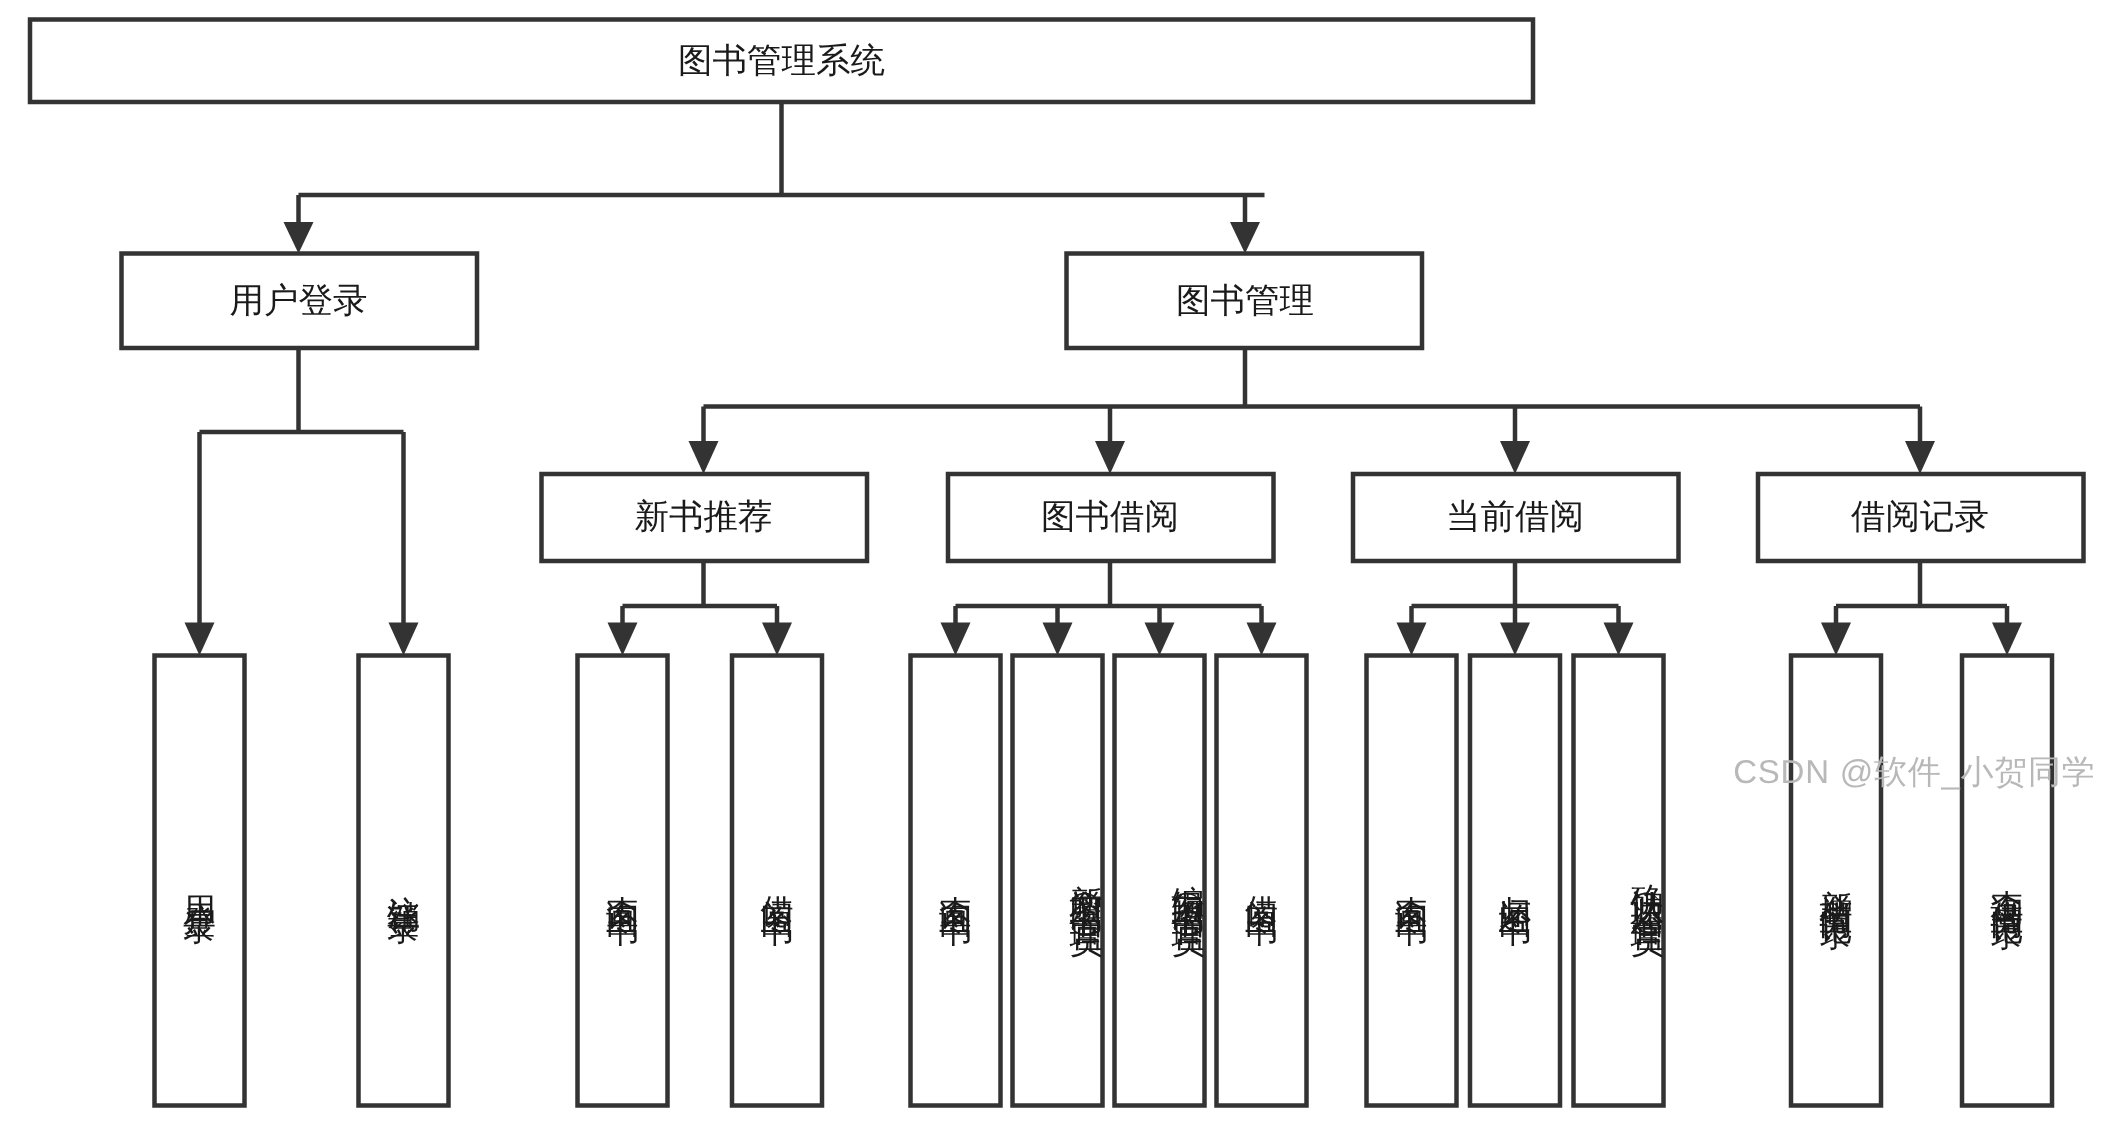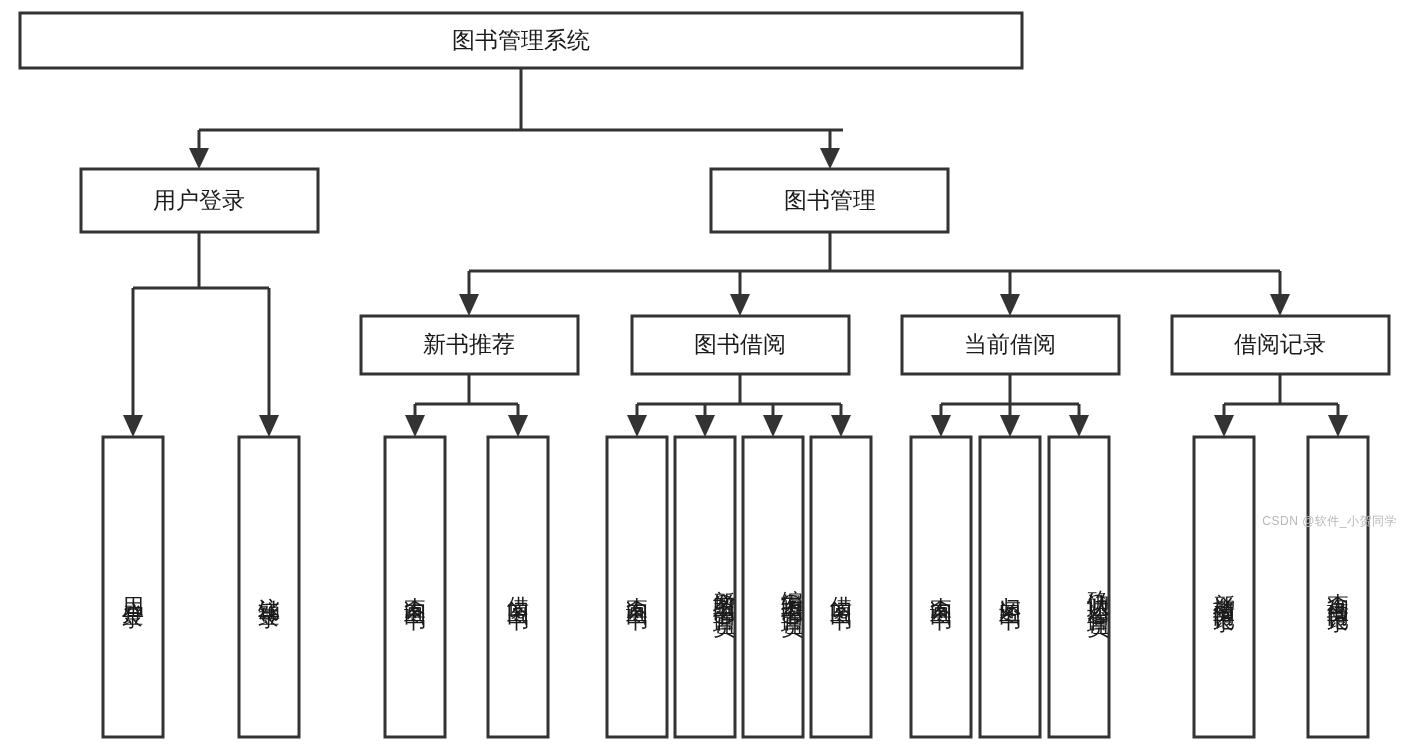--- a/index.html
+++ b/index.html
@@ -62,21 +62,21 @@
     align-items: center;
     justify-content: center;
     white-space: nowrap;
     pointer-events: none;
   }
   .watermark {
     position: absolute;
     right: 8px;
     bottom: 4px;
     font-family: "Liberation Sans", "DejaVu Sans", sans-serif;
-    font-size: 12px;
+    font-size: 22px;
     color: #b8b8b8;
     letter-spacing: 0.5px;
     white-space: nowrap;
   }
 </style>
 </head>
 <body>
 
 <div id="diagram-root">
 

